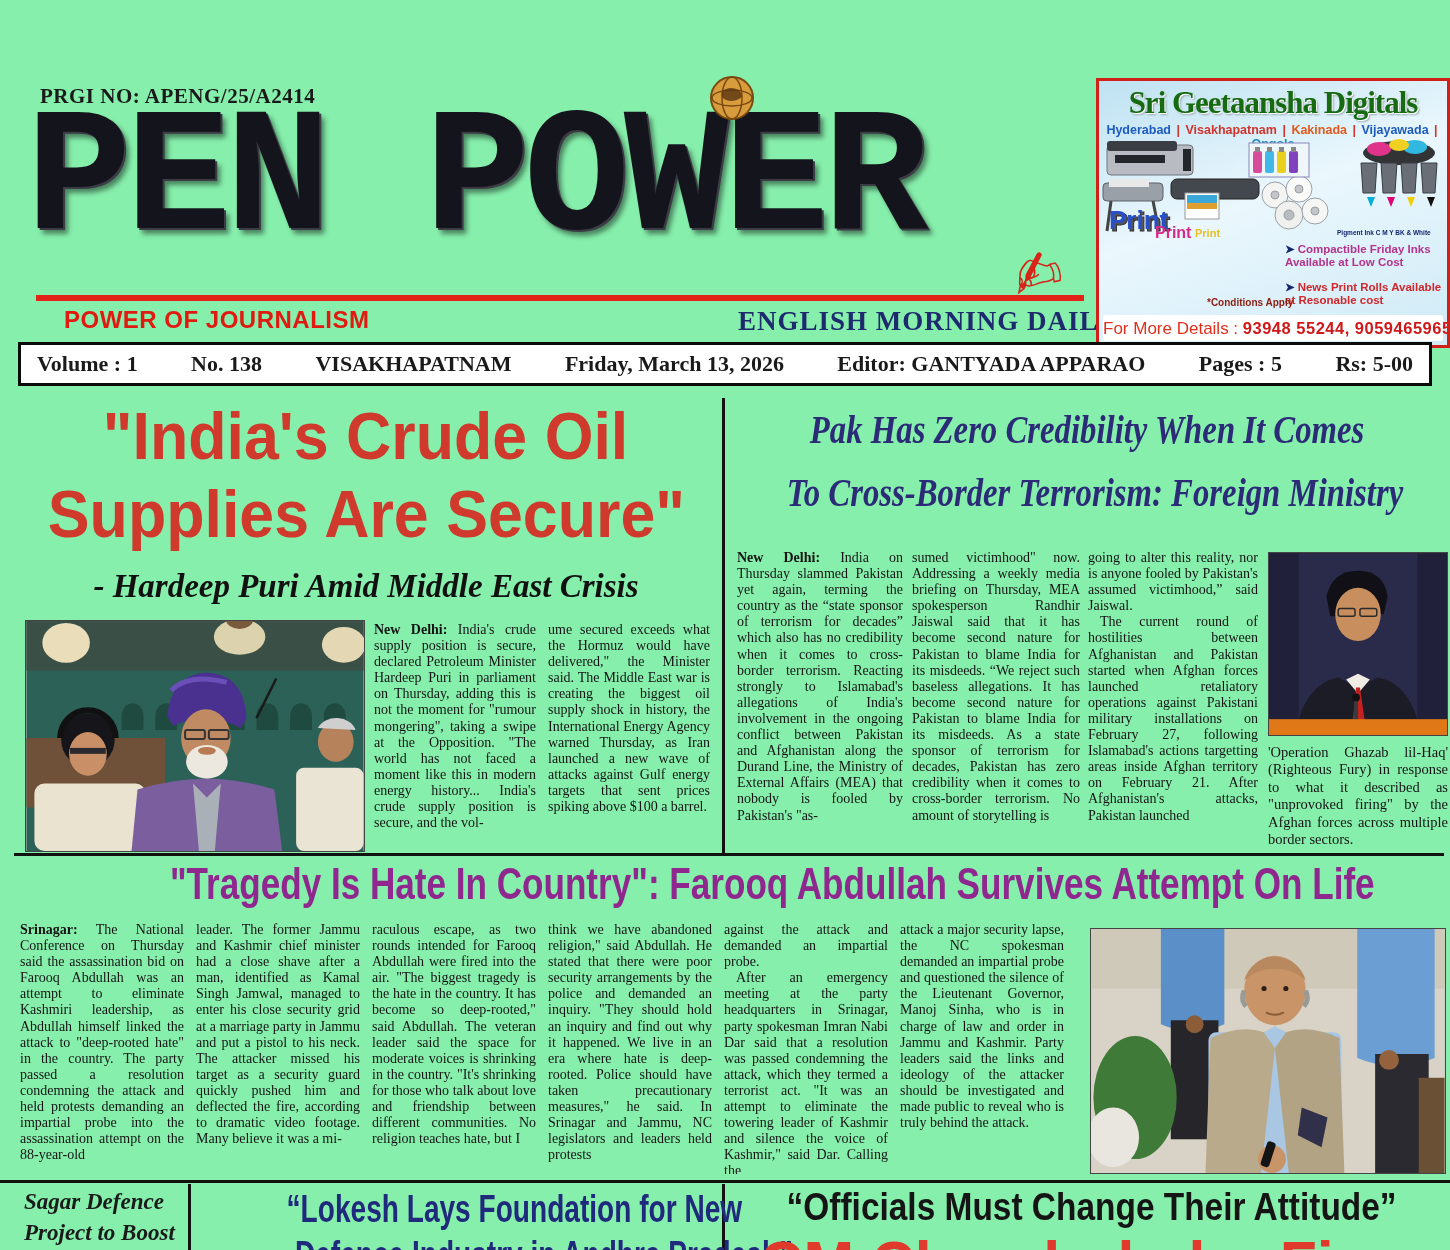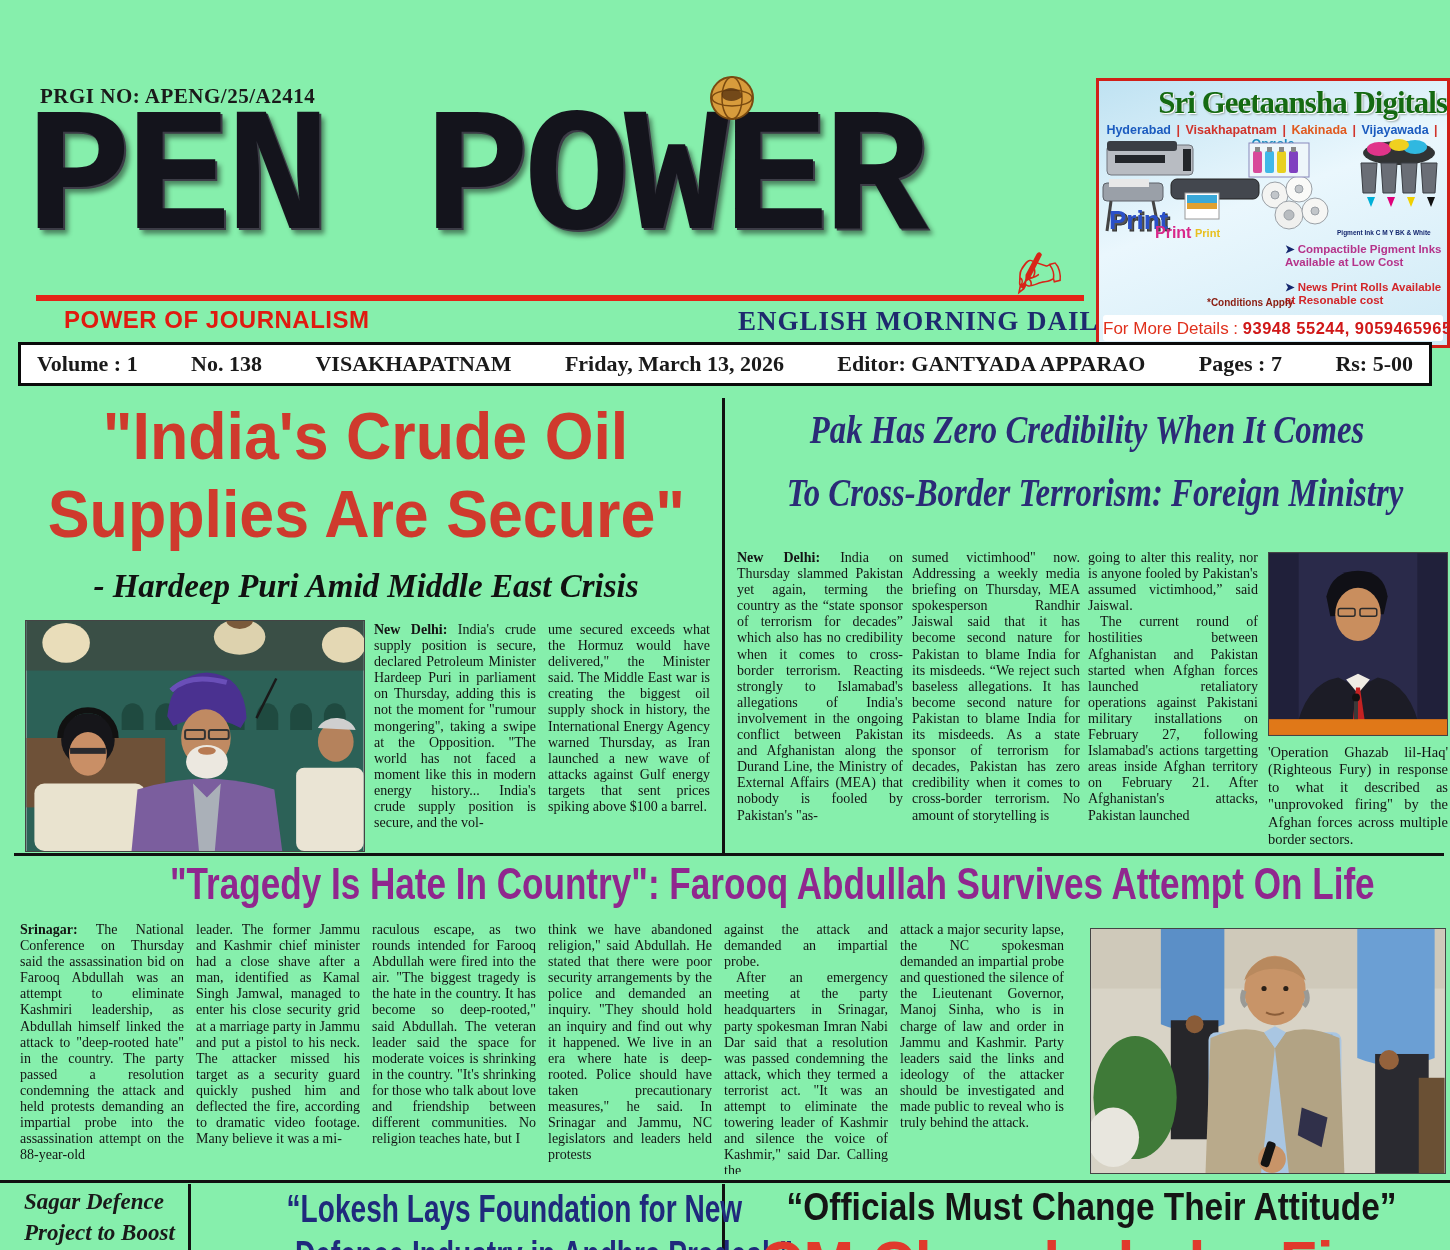--- a/index.html
+++ b/index.html
@@ -18,21 +18,21 @@
   .tag-left{left:64px;top:306px;font-family:"Liberation Sans",sans-serif;font-weight:bold;
       font-size:24px;color:#e01a10;letter-spacing:.5px;text-align:right;}
   .tag-right{left:738px;top:306px;font-weight:bold;font-size:27px;color:#1e2a6e;letter-spacing:1px;}
   .pen-glyph{left:1012px;top:238px;font-size:60px;color:#d82418;transform:rotate(-14deg);
       font-family:"DejaVu Sans",sans-serif;}
   .globe{left:708px;top:74px;}
 
   
   .ad{left:1096px;top:78px;width:348px;height:264px;border:3px solid #d02018;
       background:linear-gradient(160deg,#bfe2f2 0%,#eaf7fd 45%,#cfeaf6 100%);overflow:hidden;}
-  .ad-title{position:absolute;left:0;top:4px;width:100%;text-align:right;
+  .ad-title{position:absolute;left:0;top:4px;width:100%;text-align:center;
       font-family:"Liberation Serif",serif;font-weight:bold;font-size:31px;color:#156a12;
       text-shadow:1px 1px 0 #fff,2px 2px 2px #9aa;letter-spacing:-1px;}
   .ad-cities{position:absolute;left:0;top:42px;width:100%;text-align:center;
       font-family:"Liberation Sans",sans-serif;font-weight:bold;font-size:12.5px;}
   .ad-cities .i0{color:#1b5bbf}.ad-cities .i1{color:#d0342c}.ad-cities .i2{color:#e05a1f}
   .ad-cities .i3{color:#1b5bbf}.ad-cities .i4{color:#1b8bbf}
   .ad-cities .sep{color:#d0342c;margin:0 2px;}
   .ad-art{position:absolute;left:0;top:58px;}
   .ad-bullet{position:absolute;left:186px;width:158px;font-family:"Liberation Sans",sans-serif;
       font-weight:bold;font-size:11.5px;line-height:1.15;}
@@ -164,35 +164,35 @@
       <path d="M308 58 l4 10 l4 -10 z" fill="#f0d000"></path>
       <path d="M328 58 l4 10 l4 -10 z" fill="#111"></path>
 
       <text x="12" y="92" font-family="Liberation Sans,sans-serif" font-weight="bold" font-size="26" fill="#555" stroke="#333" stroke-width="1">Print</text>
       <text x="10" y="90" font-family="Liberation Sans,sans-serif" font-weight="bold" font-size="26" fill="#2a50c8">Print</text>
       <text x="56" y="99" font-family="Liberation Sans,sans-serif" font-weight="bold" font-size="16" fill="#d8288a">Print</text>
       <text x="96" y="98" font-family="Liberation Sans,sans-serif" font-weight="bold" font-size="11" fill="#e8c020">Print</text>
     </svg>
 
     <div class="ad-note">Pigment Ink C M Y BK &amp; White</div>
-    <div class="ad-bullet ad-b1"><span class="arr">➤</span><span>Compactible Pigment Inks Available at Low Cost</span></div>
+    <div class="ad-bullet ad-b1"><span class="arr">➤</span><span>Compactible Friday Inks Available at Low Cost</span></div>
     <div class="ad-bullet ad-b2"><span class="arr">➤</span><span>News Print Rolls Available at Resonable cost</span></div>
     <div class="ad-cond">*Conditions Apply</div>
     <div class="ad-strip">
       <span class="lbl">For More Details : </span><span class="ph">93948 55244, 9059465965</span>
     </div>
   </div>
 
   <div class="abs infobar">
     <span>Volume : 1</span>
     <span>No. 138</span>
     <span>VISAKHAPATNAM</span>
     <span>Friday, March 13, 2026</span>
     <span>Editor: GANTYADA APPARAO</span>
-    <span>Pages : 7</span>
+    <span>Pages : 5</span>
     <span>Rs: 5-00</span>
   </div>
 
   <div class="abs vrule" style="left:722px;top:398px;height:455px;"></div>
   <div class="abs hrule" style="left:14px;top:853px;width:1430px;"></div>
 
   <div class="abs oil-head">
     <span class="cx" style="transform:scaleX(.95);">"India's Crude Oil</span><br>
     <span class="cx" style="transform:scaleX(.95);">Supplies Are Secure"</span>
   </div>

